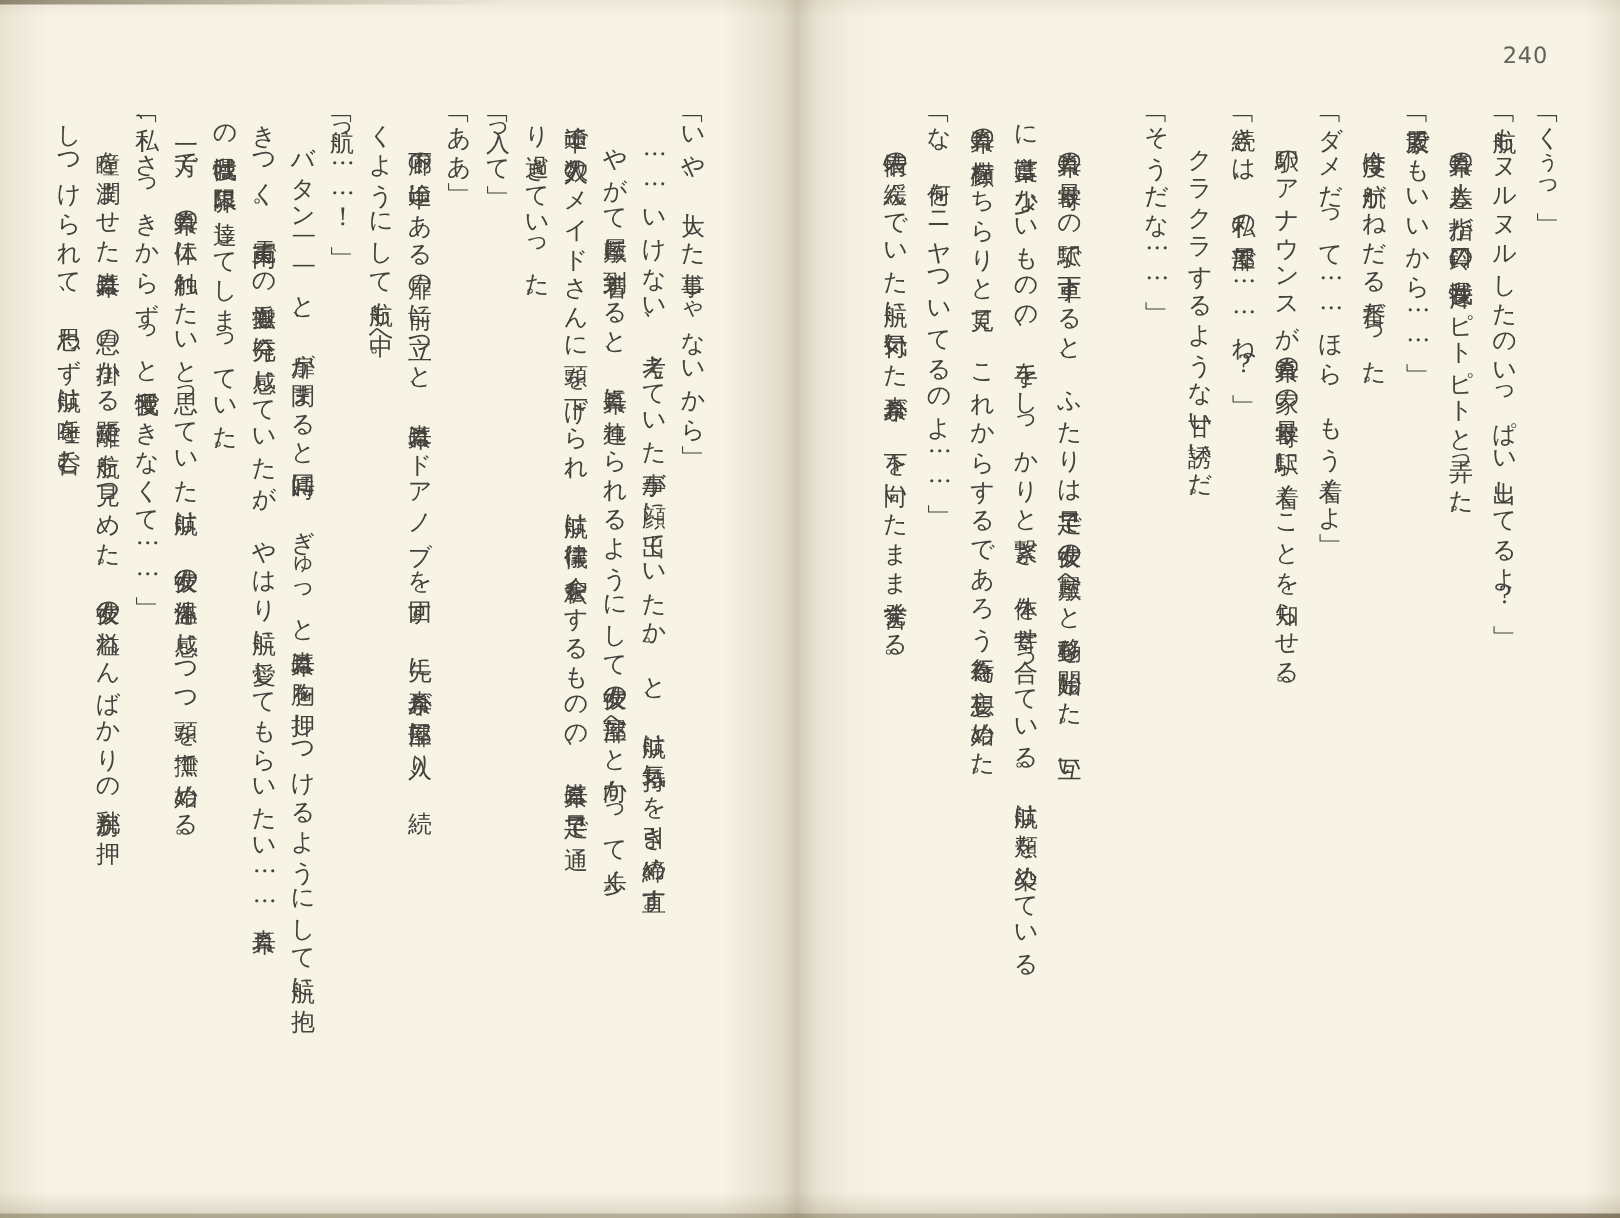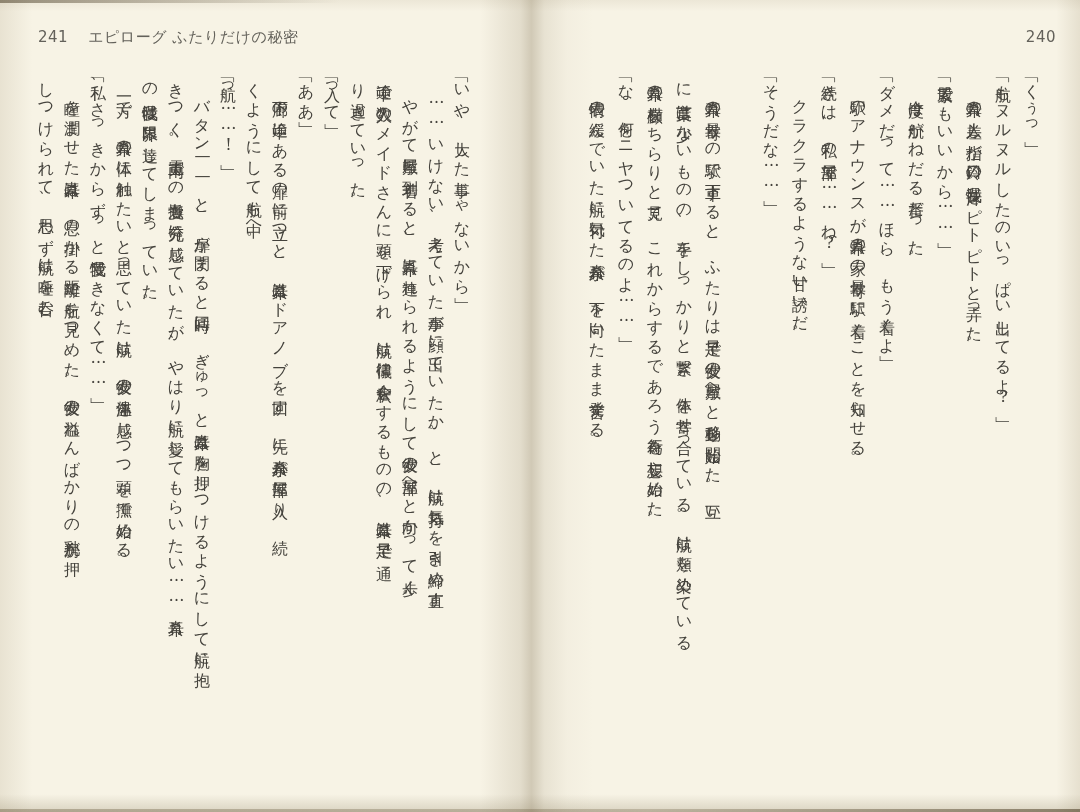--- a/index.html
+++ b/index.html
@@ -51,21 +51,21 @@
   .page-header {
     position: absolute;
     top: 28px;
     font-family: "DejaVu Sans", "Liberation Sans", sans-serif;
     font-size: 15px;
     color: #63615a;
     letter-spacing: 0.5px;
     white-space: nowrap;
   }
   .header-left { left: 38px; }
-  .header-right { right: 24px; }
+  .header-right { right: 48px; }
   .running-title { margin-left: 20px; }
   .vtext {
     position: absolute;
     top: 72px;
     height: 700px;
     writing-mode: vertical-rl;
     text-orientation: upright;
     font-size: 16px;
     letter-spacing: 1.2px;
     color: #44423c;
@@ -84,23 +84,20 @@
   .line { white-space: nowrap; }
 </style>
 </head>
 <body>
 
 <div class="spread">
 
   <div class="edge-top"></div>
   <div class="edge-bottom"></div>
 
-  <div class="page-header header-left">
-    <span>241</span><span class="running-title">エピローグ ふたりだけの秘密</span>
-  </div>
 
   <div class="page-header header-right">
     <span>240</span>
   </div>
 
   <div class="vtext vtext-right" id="page-240-lines">
       <div class="line">「くぅっ」</div>
       <div class="line">「航もヌルヌルしたのいっぱい出してるよ?」</div>
       <div class="line" style="text-indent: 1em;">真希の人差し指が鈴口の我慢汁をピトピトと弄った。</div>
       <div class="line">「素股でもいいから……」</div>

